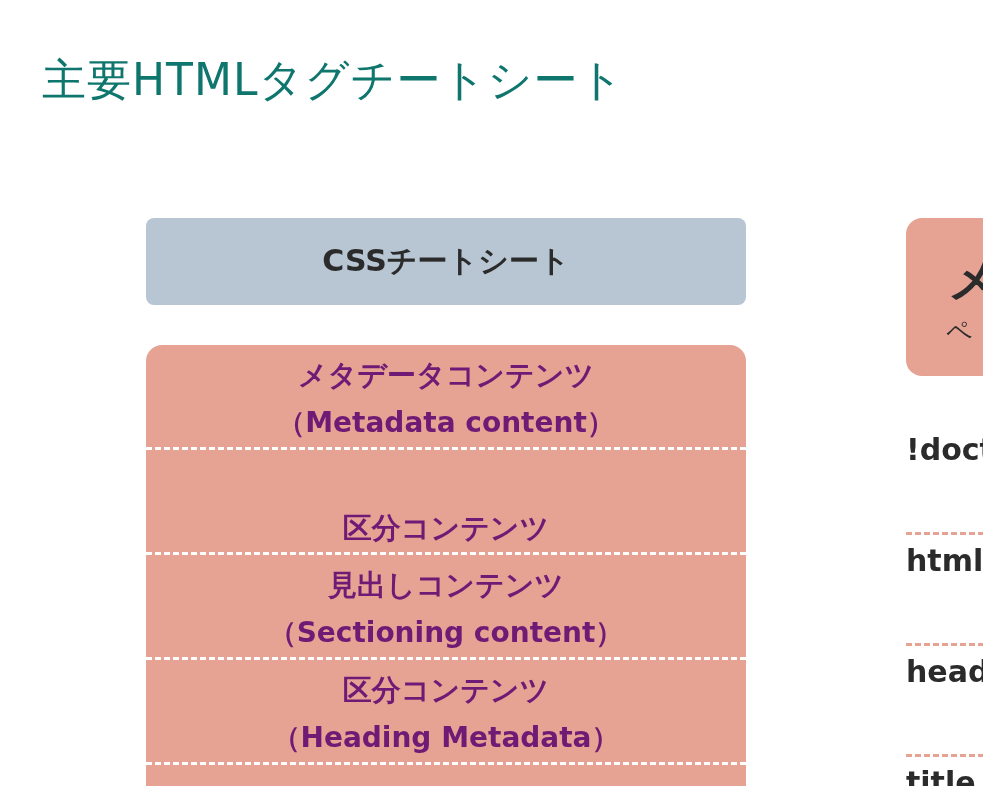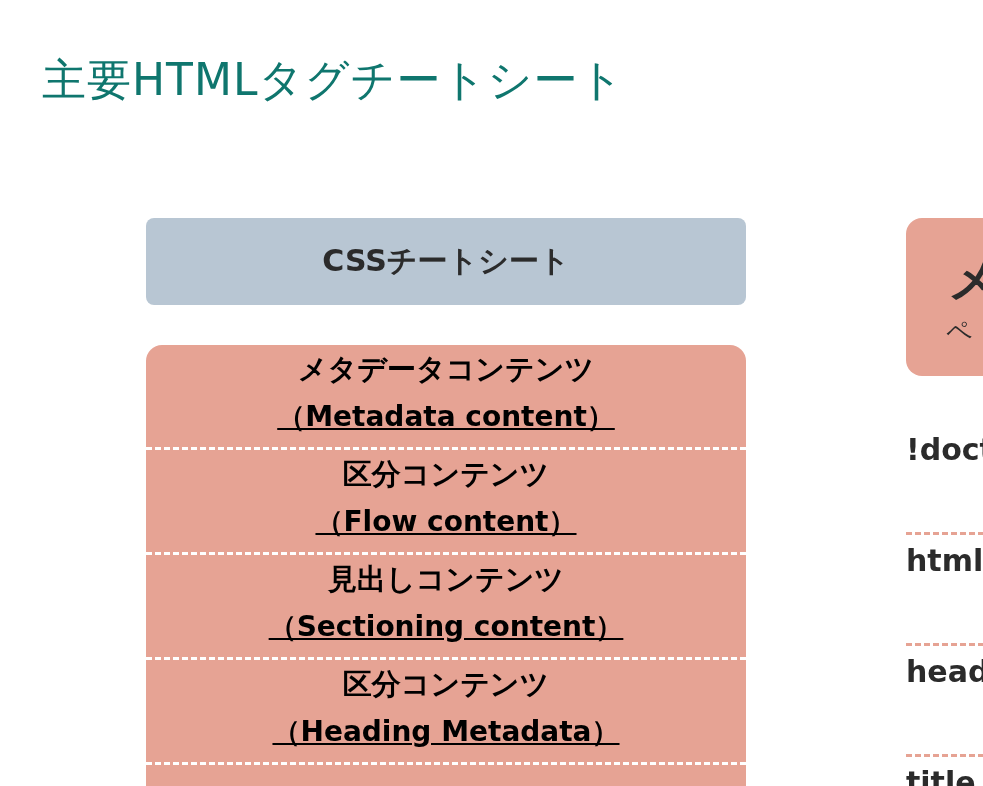--- a/index.html
+++ b/index.html
@@ -40,31 +40,31 @@
   .category-list {
     position: absolute;
     left: 146px; top: 345px;
     width: 600px;
     background: #e6a394;
     border-radius: 16px 16px 0 0;
     overflow: hidden;
   }
   .category-item {
     height: 102px;
-    display: flex; flex-direction: column; align-items: center; justify-content: flex-start;
+    display: flex; flex-direction: column; align-items: center; justify-content: flex-end;
     font-weight: bold;
     font-size: 29px;
     line-height: 48px;
-    color: #000000;
+    color: #701a75;
     cursor: pointer;
     border-bottom: 3px dashed #ffffff;
     text-align: center;
   }
   .category-item:last-child { border-bottom: none; }
-  .category-item .en { font-size: 28px; text-decoration: underline; }
+  .category-item .en { font-size: 28px; }
 
   .detail-panel {
     position: absolute;
     left: 906px; top: 218px;
     width: 600px;
   }
   .detail-header {
     height: 158px;
     background: #e6a394;
     border-radius: 16px;
@@ -100,21 +100,20 @@
 
   <a class="css-link">CSSチートシート</a>
 
   <div class="category-list">
     <div class="category-item">
       <span>メタデータコンテンツ</span>
       <span class="en">（Metadata content）</span>
     </div>
     <div class="category-item">
       <span>区分コンテンツ</span>
-      <span class="en">（Flow content）</span>
     </div>
     <div class="category-item">
       <span>見出しコンテンツ</span>
       <span class="en">（Sectioning content）</span>
     </div>
     <div class="category-item">
       <span>区分コンテンツ</span>
       <span class="en">（Heading Metadata）</span>
     </div>
     <div class="category-item">

